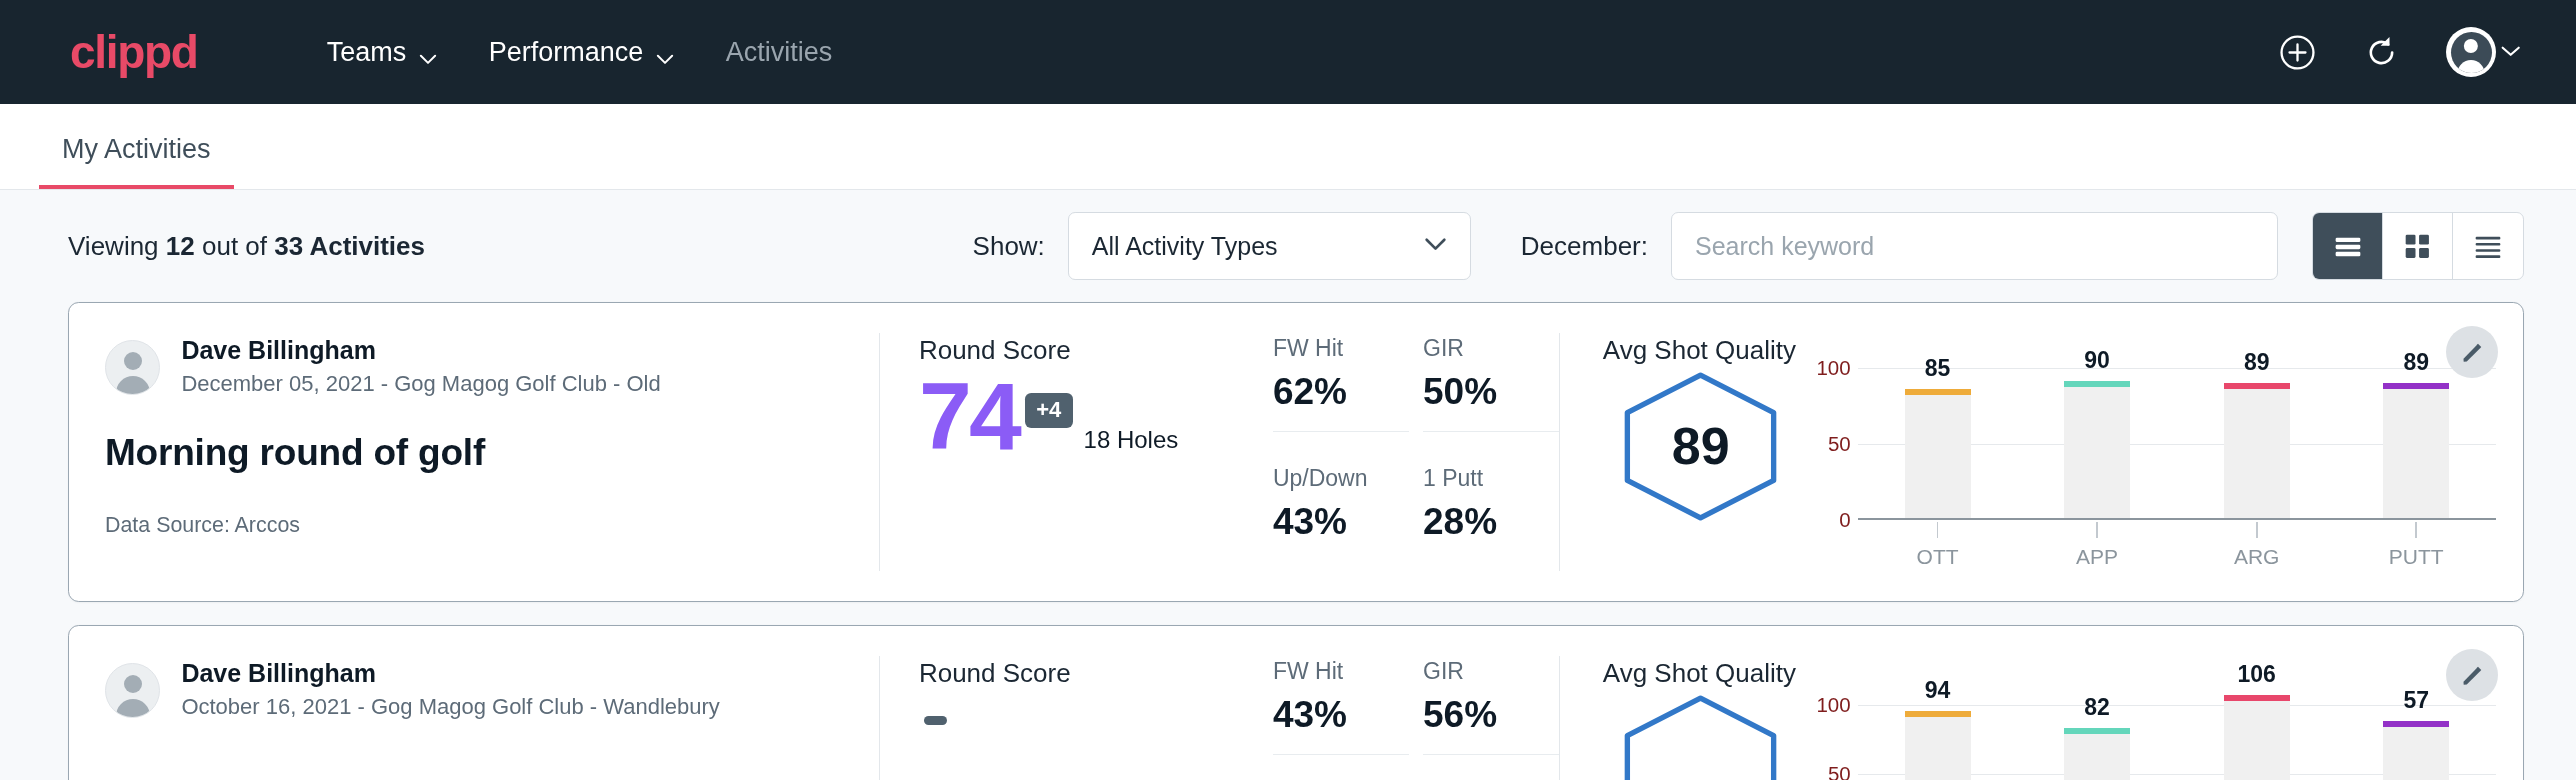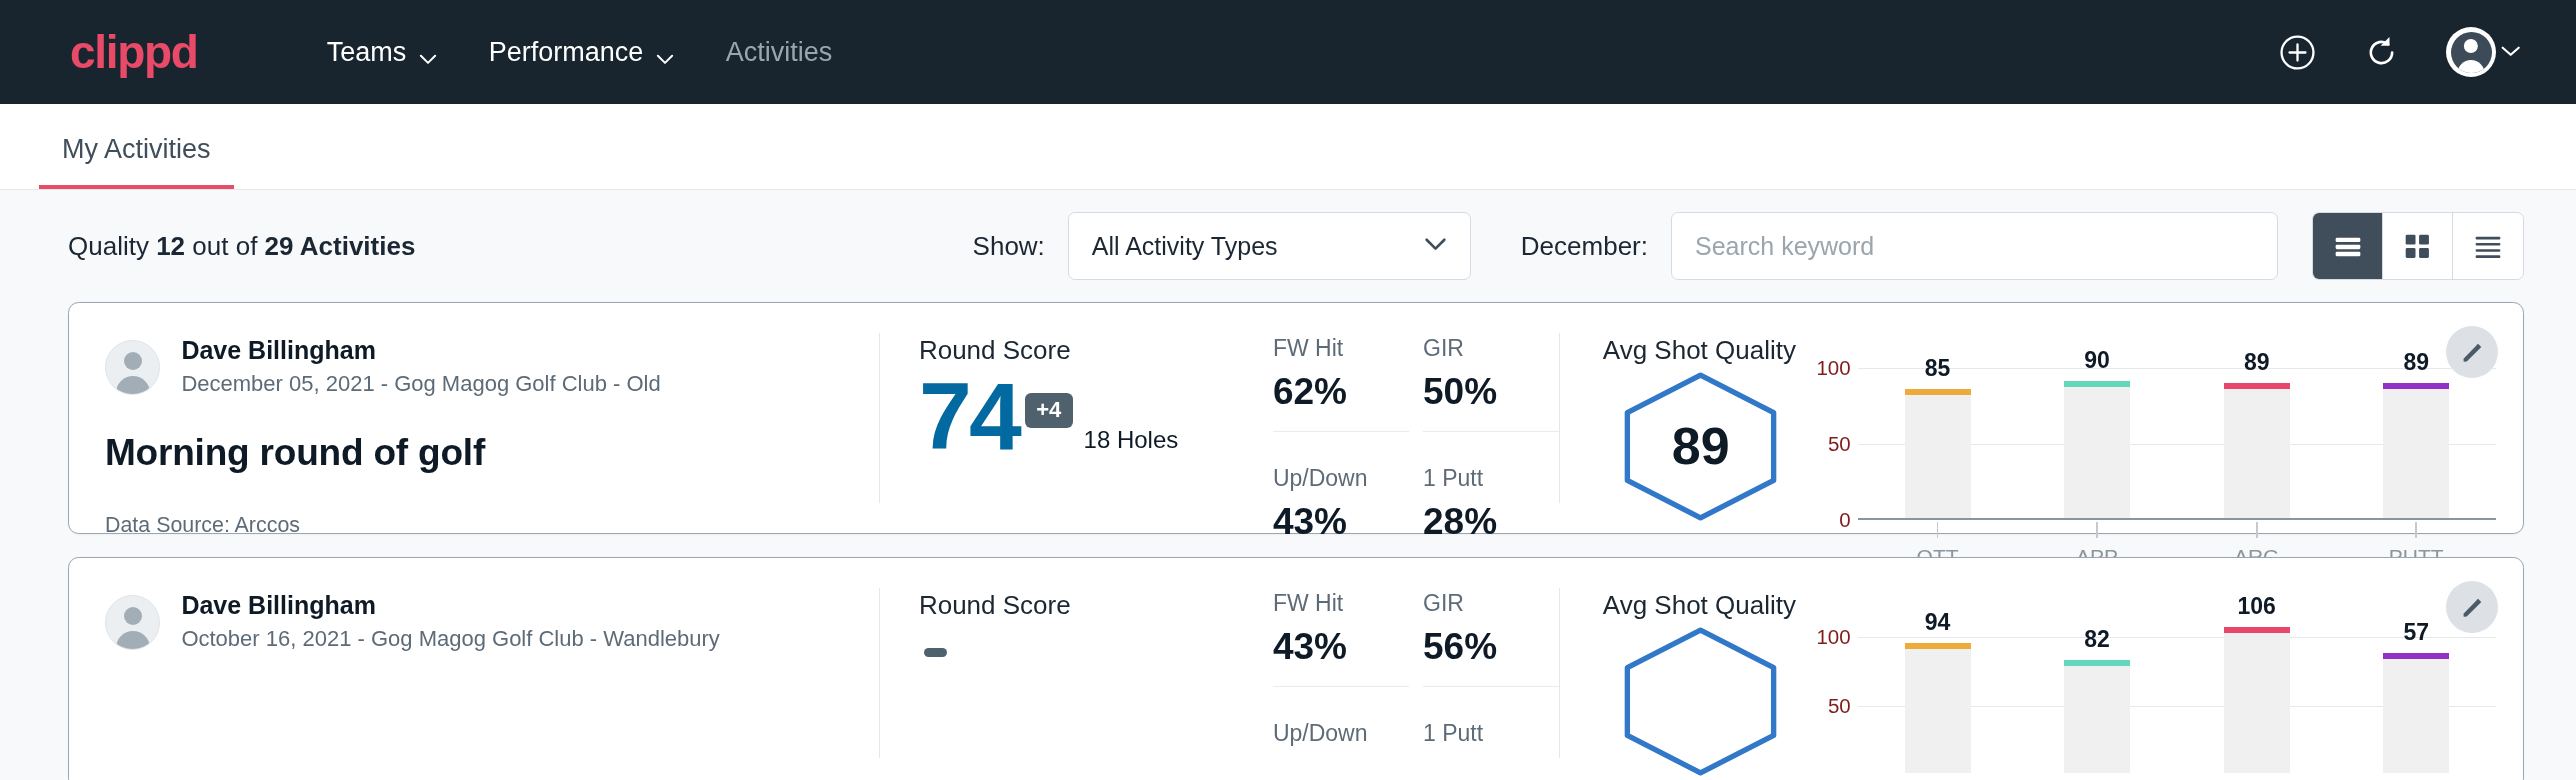--- a/index.html
+++ b/index.html
@@ -137,21 +137,21 @@
   .vt-btn:last-child { border-right: none; }
   .vt-btn.active { background: #3f4e5a; }
 
   
   .cards { padding: 0 52px 0 68px; }
   .card {
     position: relative;
     background: #ffffff;
     border: 0.9px solid #9aa7b2;
     border-radius: 10.7px;
-    height: 232px;
+    height: 300px;
     margin-bottom: 23px;
     display: flex;
     align-items: stretch;
     box-shadow: 0 0.9px 1.8px rgba(0,0,0,.04);
   }
   .col-left { width: 810px; padding: 32px 36px 0 36px; position: relative; }
   .user-row { display: flex; align-items: center; gap: 21.4px; }
   .avatar-card {
     width: 55px; height: 55px; border-radius: 50%;
     background: #eceff1;
@@ -173,21 +173,21 @@
     margin-top: 32px; letter-spacing: -0.2px;
   }
   .datasrc { font-size: 21.4px; color: #5d6b78; margin-top: 39px; }
 
   .vdiv { width: 0.9px; background: #e3e7eb; margin: 30px 0; flex: none; }
 
   .col-score { width: 393px; padding: 32px 0 0 39px; }
   .sec-label { font-size: 26px; color: #1b2733; }
   .score-row { display: flex; align-items: flex-end; margin-top: 5.4px; }
   .score-num {
-    font-size: 95px; font-weight: 700; color: #0369a1;
+    font-size: 95px; font-weight: 700; color: #8b5cf6;
     line-height: 0.96; letter-spacing: -2.7px;
   }
   .badge {
     background: #50616e; color: #fff;
     font-size: 22px; font-weight: 700;
     border-radius: 6.2px;
     padding: 4.5px 11.6px;
     margin-left: 5.4px;
     align-self: flex-start;
     margin-top: 21.4px;
@@ -303,21 +303,21 @@
 </div>
 
 <div class="tabbar">
   <div class="tab active">
     <span>My Activities</span>
   </div>
 </div>
 
 <div class="controls">
   <div class="viewing">
-    <span>Quality </span><b>12</b><span> out of </span><b>29 Activities</b>
+    <span>Viewing </span><b>12</b><span> out of </span><b>33 Activities</b>
   </div>
 
   <div class="ctl-spacer"></div>
 
   <div class="show-label">Show:</div>
   <div class="select">
     <span class="val">All Activity Types</span>
     <span>
       <svg width="23" height="14.3" viewBox="0 0 26 16">
           <path d="M3 3 L13 13 L23 3" fill="none" stroke="#3f4e5a" stroke-width="3" stroke-linecap="round" stroke-linejoin="round"></path>

